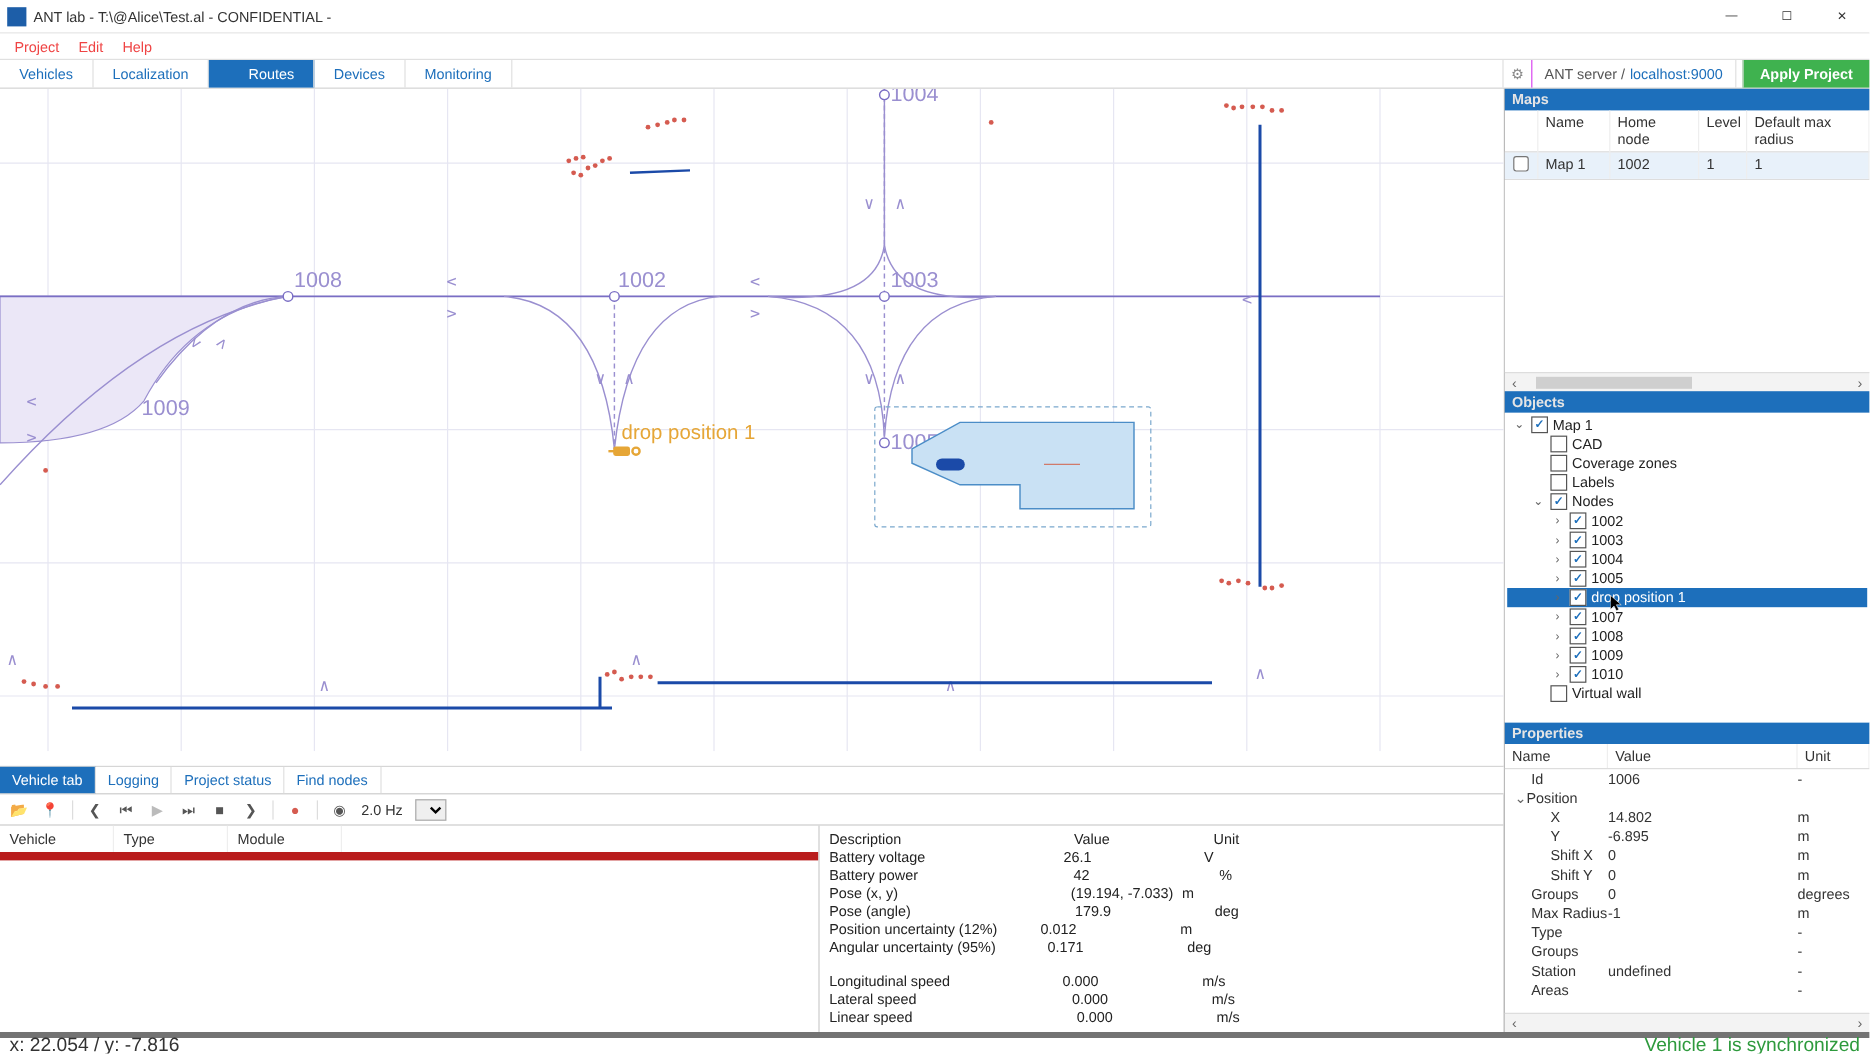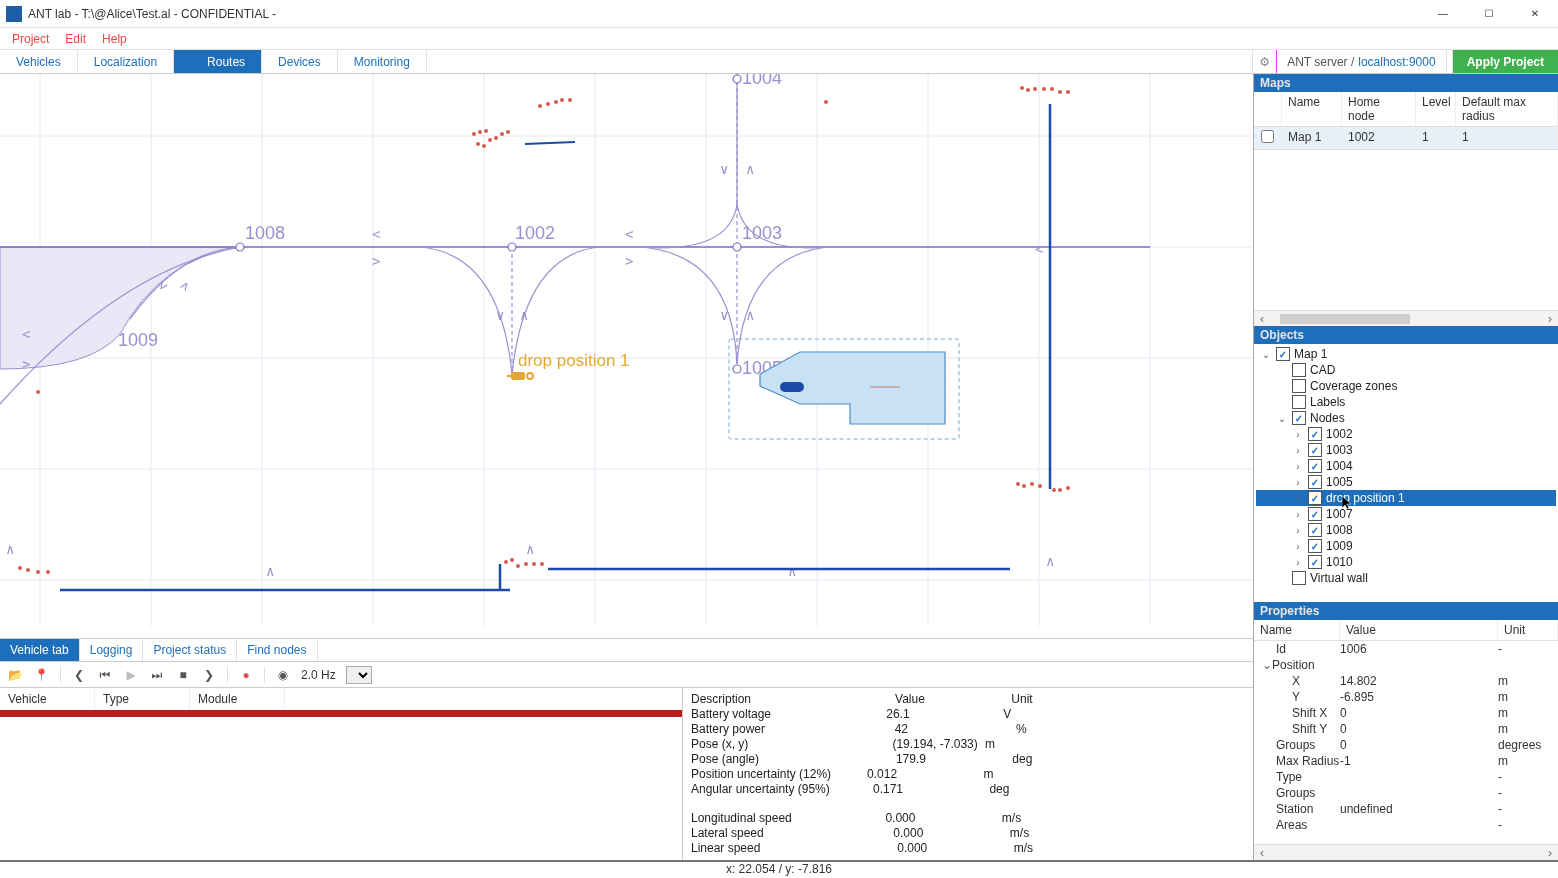--- a/index.html
+++ b/index.html
@@ -80,21 +80,21 @@
 .props .pc.u { flex:0 0 60px; }
 .props .plist { flex:1; overflow:auto; }
 .props .prow { display:flex; font-size:12px; padding:1px 0; }
 .props .prow .pn { flex:0 0 86px; padding-left:22px; }
 .props .prow .pn.group { padding-left:8px; }
 .props .prow .pn.sub { padding-left:38px; }
 .props .prow .pv { flex:1; }
 .props .prow .pu { flex:0 0 60px; }
 .props .prow .caret { display:inline-block; width:10px; color:#666; }
 
-.statusbar { height:18px; display:flex; align-items:center; background:#fff; border-top:2px solid #737373; font-size:12px;flex-direction:column; }
+.statusbar { height:18px; display:flex; align-items:center; background:#fff; border-top:5px solid #737373; font-size:16px; }
 .statusbar .coords { padding:0 8px; color:#333; }
 .statusbar .spacer { flex:1; }
 .statusbar .sync { padding:0 8px; color:#2e9a3d; }
 
 .node-lbl { fill:#9a8fd0; font-size:18px; font-family:"Segoe UI",sans-serif; }
 .drop-lbl { fill:#e6a636; font-size:17px; }
 .scan { fill:#d55b50; }
 .wall { stroke:#1b4aa8; stroke-width:2.5; fill:none; }
 .route { stroke:#9a8fd0; stroke-width:1.2; fill:none; }
 .route-main { stroke:#7a6ec4; stroke-width:1.6; fill:none; }

